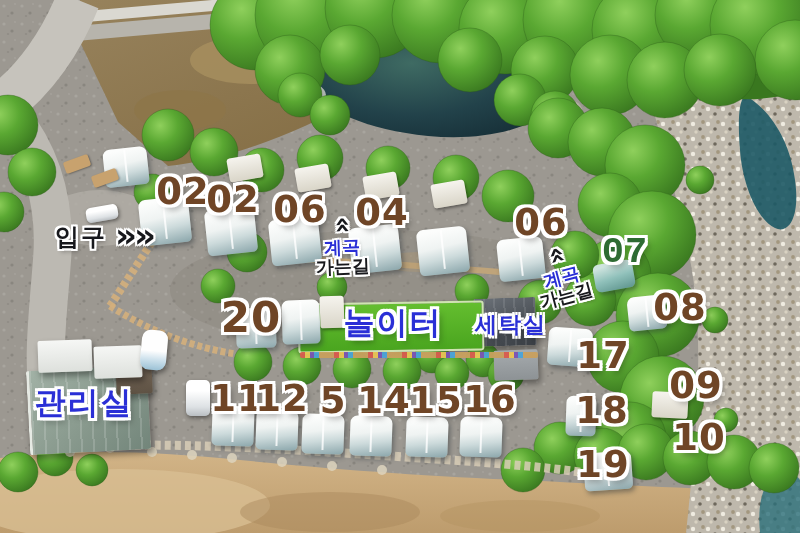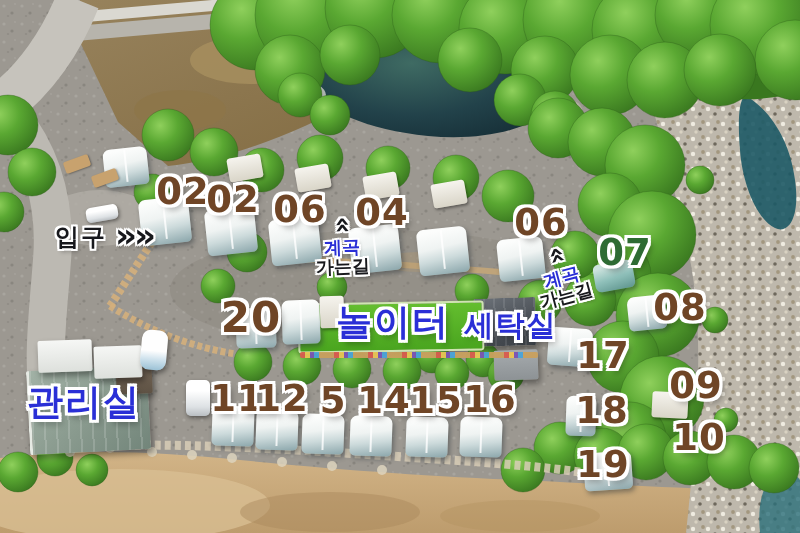--- a/index.html
+++ b/index.html
@@ -45,21 +45,21 @@
     background:repeating-linear-gradient(90deg,#d95b4e 0 5px,#e8c454 5px 10px,#7a54b5 10px 14px,#4aa3d8 14px 19px,#c9a05e 19px 34px);}
   
   .lbl{position:absolute;transform:translate(-50%,-50%);white-space:nowrap;font-weight:bold;line-height:1;}
   .outl{text-shadow:-3px -3px 0 #fff,3px -3px 0 #fff,-3px 3px 0 #fff,3px 3px 0 #fff,
         -3px 0 0 #fff,3px 0 0 #fff,0 -3px 0 #fff,0 3px 0 #fff,4px 5px 6px rgba(0,0,0,.35);}
   .outl-sm{text-shadow:-2px -2px 0 #fff,2px -2px 0 #fff,-2px 2px 0 #fff,2px 2px 0 #fff,
         -2px 0 0 #fff,2px 0 0 #fff,0 -2px 0 #fff,0 2px 0 #fff,2px 3px 4px rgba(0,0,0,.35);}
   .num{font-size:37px;color:var(--brown);letter-spacing:1px;}
   .num-big{font-size:42px;}
   .num-green{color:var(--green);}
-  .kr{font-size:36px;color:var(--blue);letter-spacing:2px;}
+  .kr{font-size:31px;color:var(--blue);letter-spacing:2px;}
   .entrance{display:flex;align-items:center;color:var(--dark);}
   .entrance .txt{font-size:24px;letter-spacing:2px;}
   .entrance .arr{font-size:34px;margin-left:8px;margin-top:-4px;letter-spacing:-3px;}
   .vsign{text-align:center;color:var(--dark);}
   .vsign .chev{display:block;font-size:27px;letter-spacing:-3px;transform:rotate(-90deg);height:20px;line-height:20px;margin-bottom:2px;}
   .vsign .l1{display:block;font-size:18px;color:var(--blue);margin-bottom:1px;}
   .vsign .l2{display:block;font-size:18px;}
 </style>
 </head>
 <body>
@@ -272,37 +272,37 @@
     <div class="lbl entrance outl-sm" style="left:104px;top:237px;">
       <span class="txt">입구</span>
       <span class="arr"><span>»</span><span>»</span></span>
     </div>
 
     <div class="lbl num outl" style="left:183px;top:191px;">02</div>
     <div class="lbl num outl" style="left:233px;top:199px;">02</div>
     <div class="lbl num outl" style="left:300px;top:209px;">06</div>
     <div class="lbl num outl" style="left:382px;top:212px;">04</div>
     <div class="lbl num outl" style="left:541px;top:222px;">06</div>
-    <div class="lbl num num-green outl" style="left:625px;top:252px;">07</div>
+    <div class="lbl num num-green outl" style="left:625px;top:252px;font-family:Liberation Mono, monospace;">07</div>
     <div class="lbl num outl" style="left:680px;top:307px;">08</div>
     <div class="lbl num outl" style="left:696px;top:385px;">09</div>
     <div class="lbl num outl" style="left:699px;top:437px;">10</div>
     <div class="lbl num outl" style="left:237px;top:398px;">11</div>
     <div class="lbl num outl" style="left:282px;top:398px;">12</div>
     <div class="lbl num outl" style="left:333px;top:400px;">5</div>
     <div class="lbl num outl" style="left:384px;top:400px;">14</div>
     <div class="lbl num outl" style="left:436px;top:400px;">15</div>
     <div class="lbl num outl" style="left:490px;top:399px;">16</div>
     <div class="lbl num outl" style="left:603px;top:355px;">17</div>
     <div class="lbl num outl" style="left:602px;top:410px;">18</div>
     <div class="lbl num outl" style="left:603px;top:464px;">19</div>
     <div class="lbl num num-big outl" style="left:251px;top:318px;">20</div>
 
     <div class="lbl kr outl" style="left:393px;top:322px;">놀이터</div>
-    <div class="lbl kr outl" style="left:511px;top:325px;font-size:29px;">세탁실</div>
+    <div class="lbl kr outl" style="left:511px;top:325px;font-size:22px;">세탁실</div>
     <div class="lbl kr outl" style="left:84px;top:402px;">관리실</div>
 
     <div class="lbl vsign outl-sm" style="left:342px;top:246px;transform:translate(-50%,-50%) rotate(-2deg);">
       <span class="chev">»</span>
       <span class="l1">계곡</span>
       <span class="l2">가는길</span>
     </div>
     <div class="lbl vsign outl-sm" style="left:561px;top:276px;transform:translate(-50%,-50%) rotate(-15deg);">
       <span class="chev">»</span>
       <span class="l1">계곡</span>

